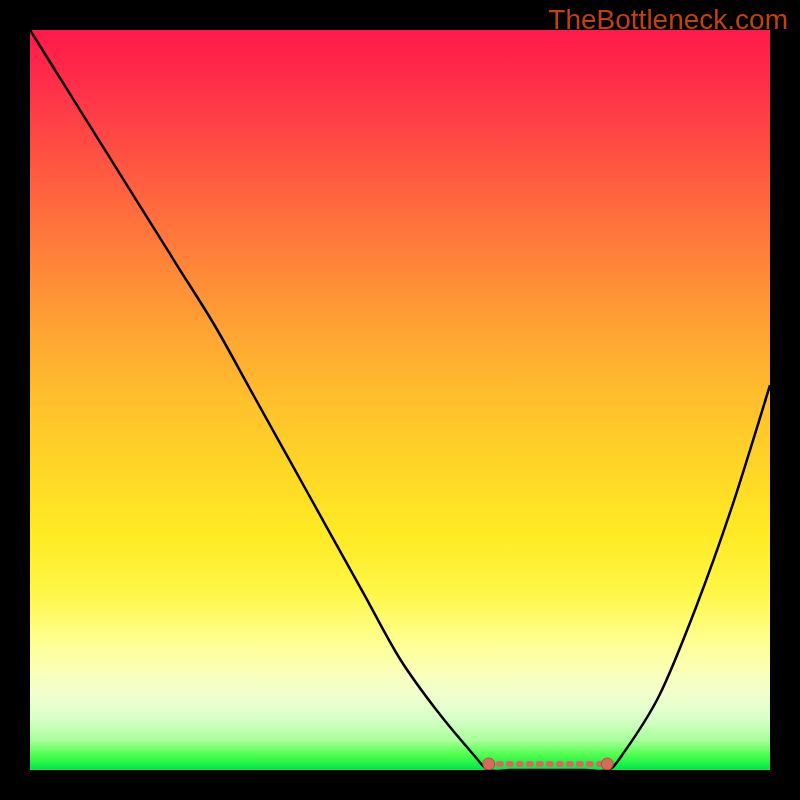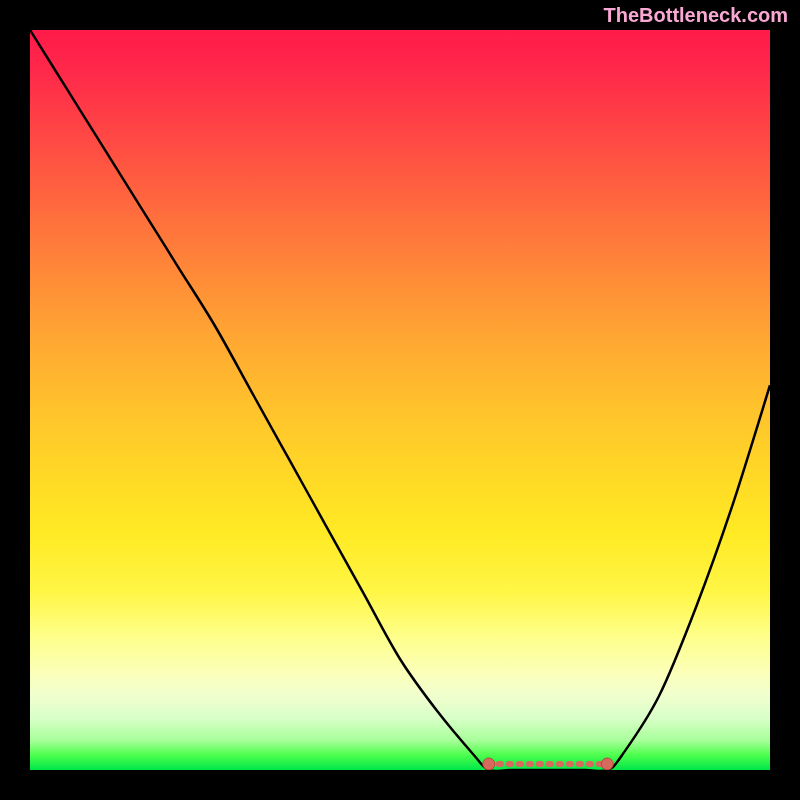--- a/index.html
+++ b/index.html
@@ -7,23 +7,23 @@
     width: 800px;
     height: 800px;
     background: #000;
     position: relative;
     font-family: Arial, sans-serif;
   }
   .watermark {
     position: absolute;
     top: 4px;
     right: 12px;
-    color: #f9a8d4;
-    font-size: 20px;
-    font-weight: 700;
+    color: #c2410c;
+    font-size: 28px;
+    font-weight: 400;
     z-index: 10;
   }
   .plot-area {
     position: absolute;
     left: 30px;
     top: 30px;
     width: 740px;
     height: 740px;
     overflow: hidden;
   }

